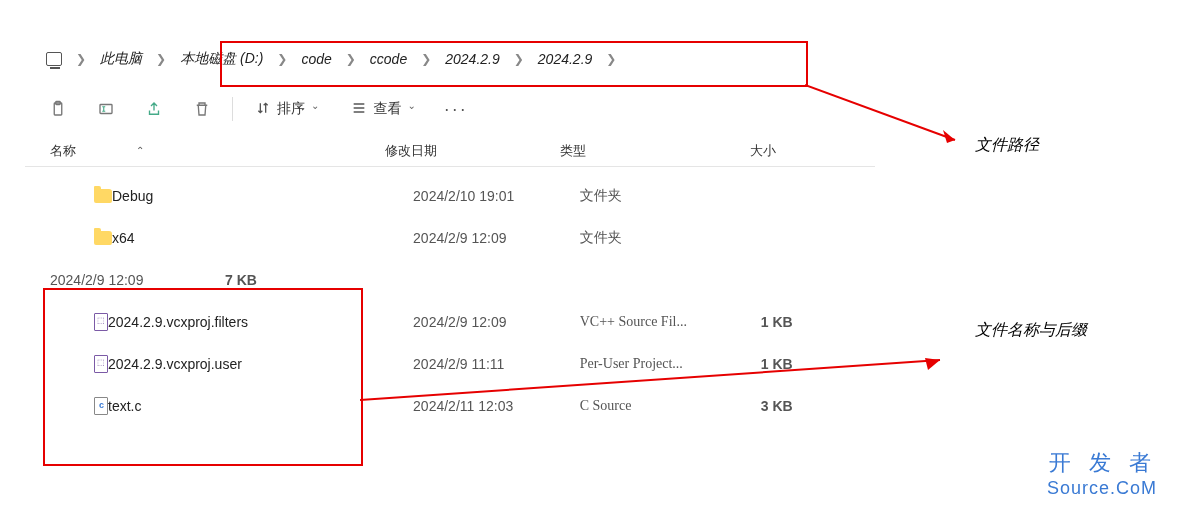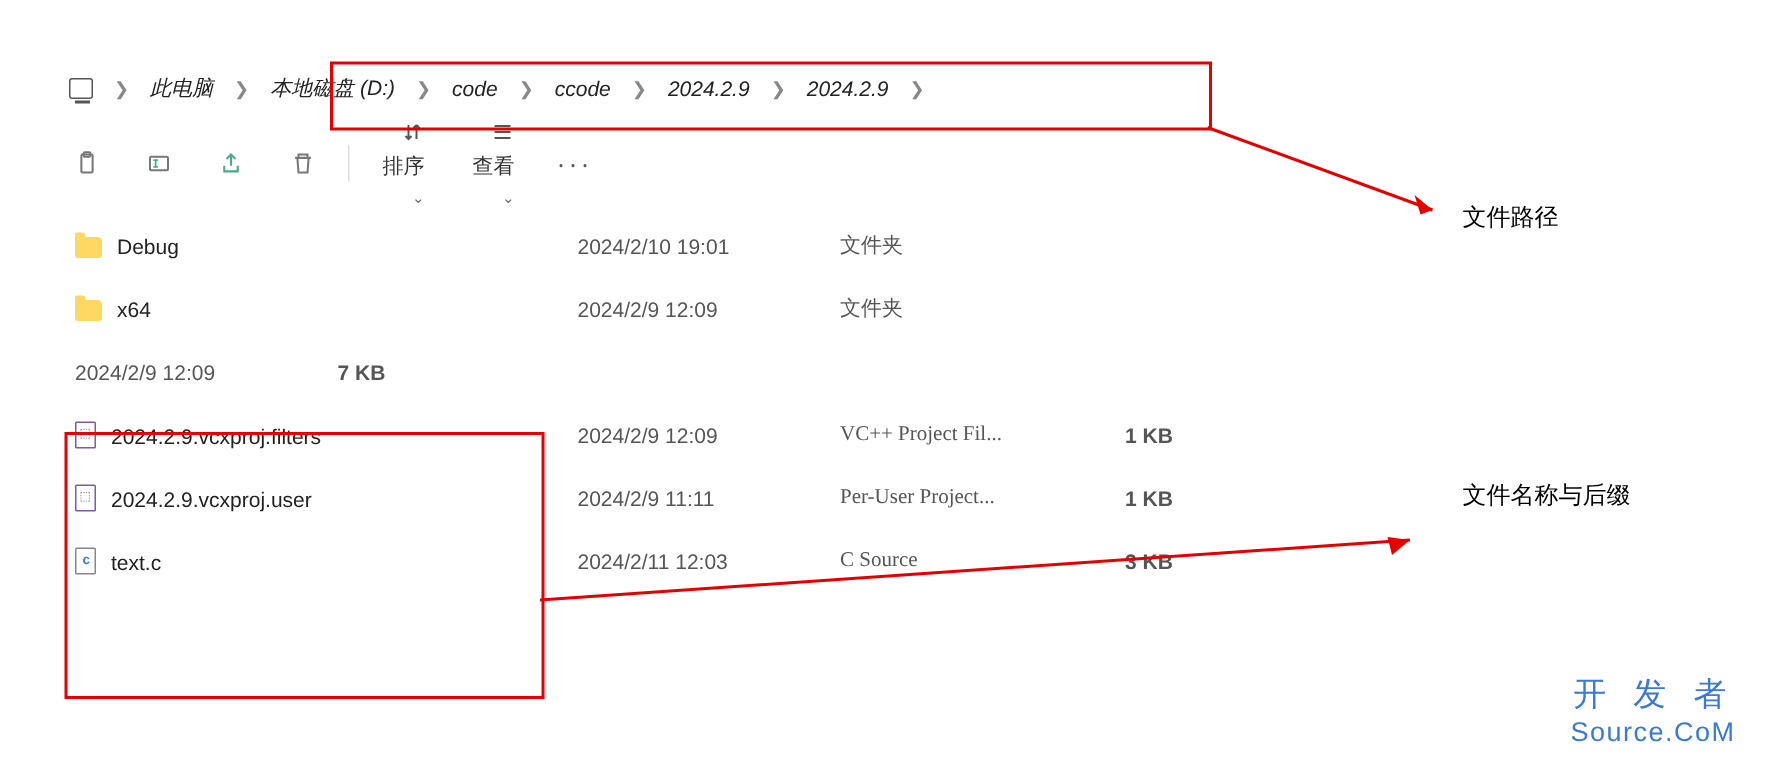--- a/index.html
+++ b/index.html
@@ -90,28 +90,27 @@
       cursor: pointer;
       border-radius: 4px;
     }
     .tb-divider {
       width: 1px;
       height: 24px;
       background: #ddd;
     }
     .tb-labeled {
       display: flex;
-      align-items: flex-end;
+      align-items: flex-start;
       gap: 6px;
       padding: 6px 10px;
       cursor: pointer;
       font-size: 14px;
       color: #333;
       border-radius: 4px;
-      flex-direction: column;
     }
     .tb-caret {
       font-size: 10px;
       color: #666;
     }
     .table-header {
       display: flex;
       align-items: center;
       height: 32px;
       font-size: 13px;
@@ -136,22 +135,23 @@
       align-items: center;
       height: 42px;
       padding-left: 25px;
       font-size: 14px;
       color: #222;
       cursor: pointer;
     }
     .file-name-cell {
       width: 335px;
       display: flex;
-      align-items: flex-end;
-      gap: 10px;
+      align-items: center;
+      gap: 0;
+      margin-left: 44px;
     }
     .file-date-cell { width: 175px; color: #555; }
     .file-type-cell { width: 190px; color: #555; white-space: nowrap; overflow: hidden; text-overflow: ellipsis; font-family: Liberation Serif, serif; }
     .file-size-cell { width: 120px; color: #555; font-weight: bold; }
     .folder-icon {
       width: 18px;
       height: 14px;
       background: #ffd864;
       border-radius: 1px 3px 2px 2px;
       position: relative;
@@ -201,20 +201,21 @@
       width: 320px;
       height: 178px;
       border: 2px solid #e60000;
       pointer-events: none;
     }
     .annotation {
       position: absolute;
       font-size: 16px;
       color: #000;
       font-family: "Microsoft YaHei", sans-serif;
+      font-style: italic;
     }
     .arrow-svg {
       position: absolute;
       pointer-events: none;
     }
     .watermark {
       position: absolute;
       right: 20px;
       bottom: 12px;
       text-align: right;
@@ -287,20 +288,29 @@
     <span class="tb-labeled">
       <svg width="16" height="16" viewBox="0 0 24 24" fill="none" stroke="#555" stroke-width="2">
           <path d="M4 6 L20 6 M4 12 L20 12 M4 18 L20 18"></path>
         </svg>
       <span>查看</span>
       <span class="tb-caret">⌄</span>
     </span>
     <span class="tb-icon" style="font-size:18px;letter-spacing:2px;">···</span>
   </div>
 
+  <div class="table-header">
+    <div class="col-name">
+      <span>名称</span>
+      <span class="sort-arrow">⌃</span>
+    </div>
+    <div class="col-date">修改日期</div>
+    <div class="col-type">类型</div>
+    <div class="col-size">大小</div>
+  </div>
 
   <div class="file-list" id="file-list">
       <div class="file-row">
         <div class="file-name-cell">
           <span class="folder-icon"></span>
           <span>Debug</span>
         </div>
         <div class="file-date-cell">2024/2/10 19:01</div>
         <div class="file-type-cell">文件夹</div>
         <div class="file-size-cell"></div>
@@ -317,21 +327,21 @@
       <div class="file-row">
         <div class="file-date-cell">2024/2/9 12:09</div>
         <div class="file-size-cell">7 KB</div>
       </div>
       <div class="file-row">
         <div class="file-name-cell">
           <span class="file-icon vcx"></span>
           <span>2024.2.9.vcxproj.filters</span>
         </div>
         <div class="file-date-cell">2024/2/9 12:09</div>
-        <div class="file-type-cell">VC++ Project Fil...</div>
+        <div class="file-type-cell">VC++ Source Fil...</div>
         <div class="file-size-cell">1 KB</div>
       </div>
       <div class="file-row">
         <div class="file-name-cell">
           <span class="file-icon vcx"></span>
           <span>2024.2.9.vcxproj.user</span>
         </div>
         <div class="file-date-cell">2024/2/9 11:11</div>
         <div class="file-type-cell">Per-User Project...</div>
         <div class="file-size-cell">1 KB</div>

